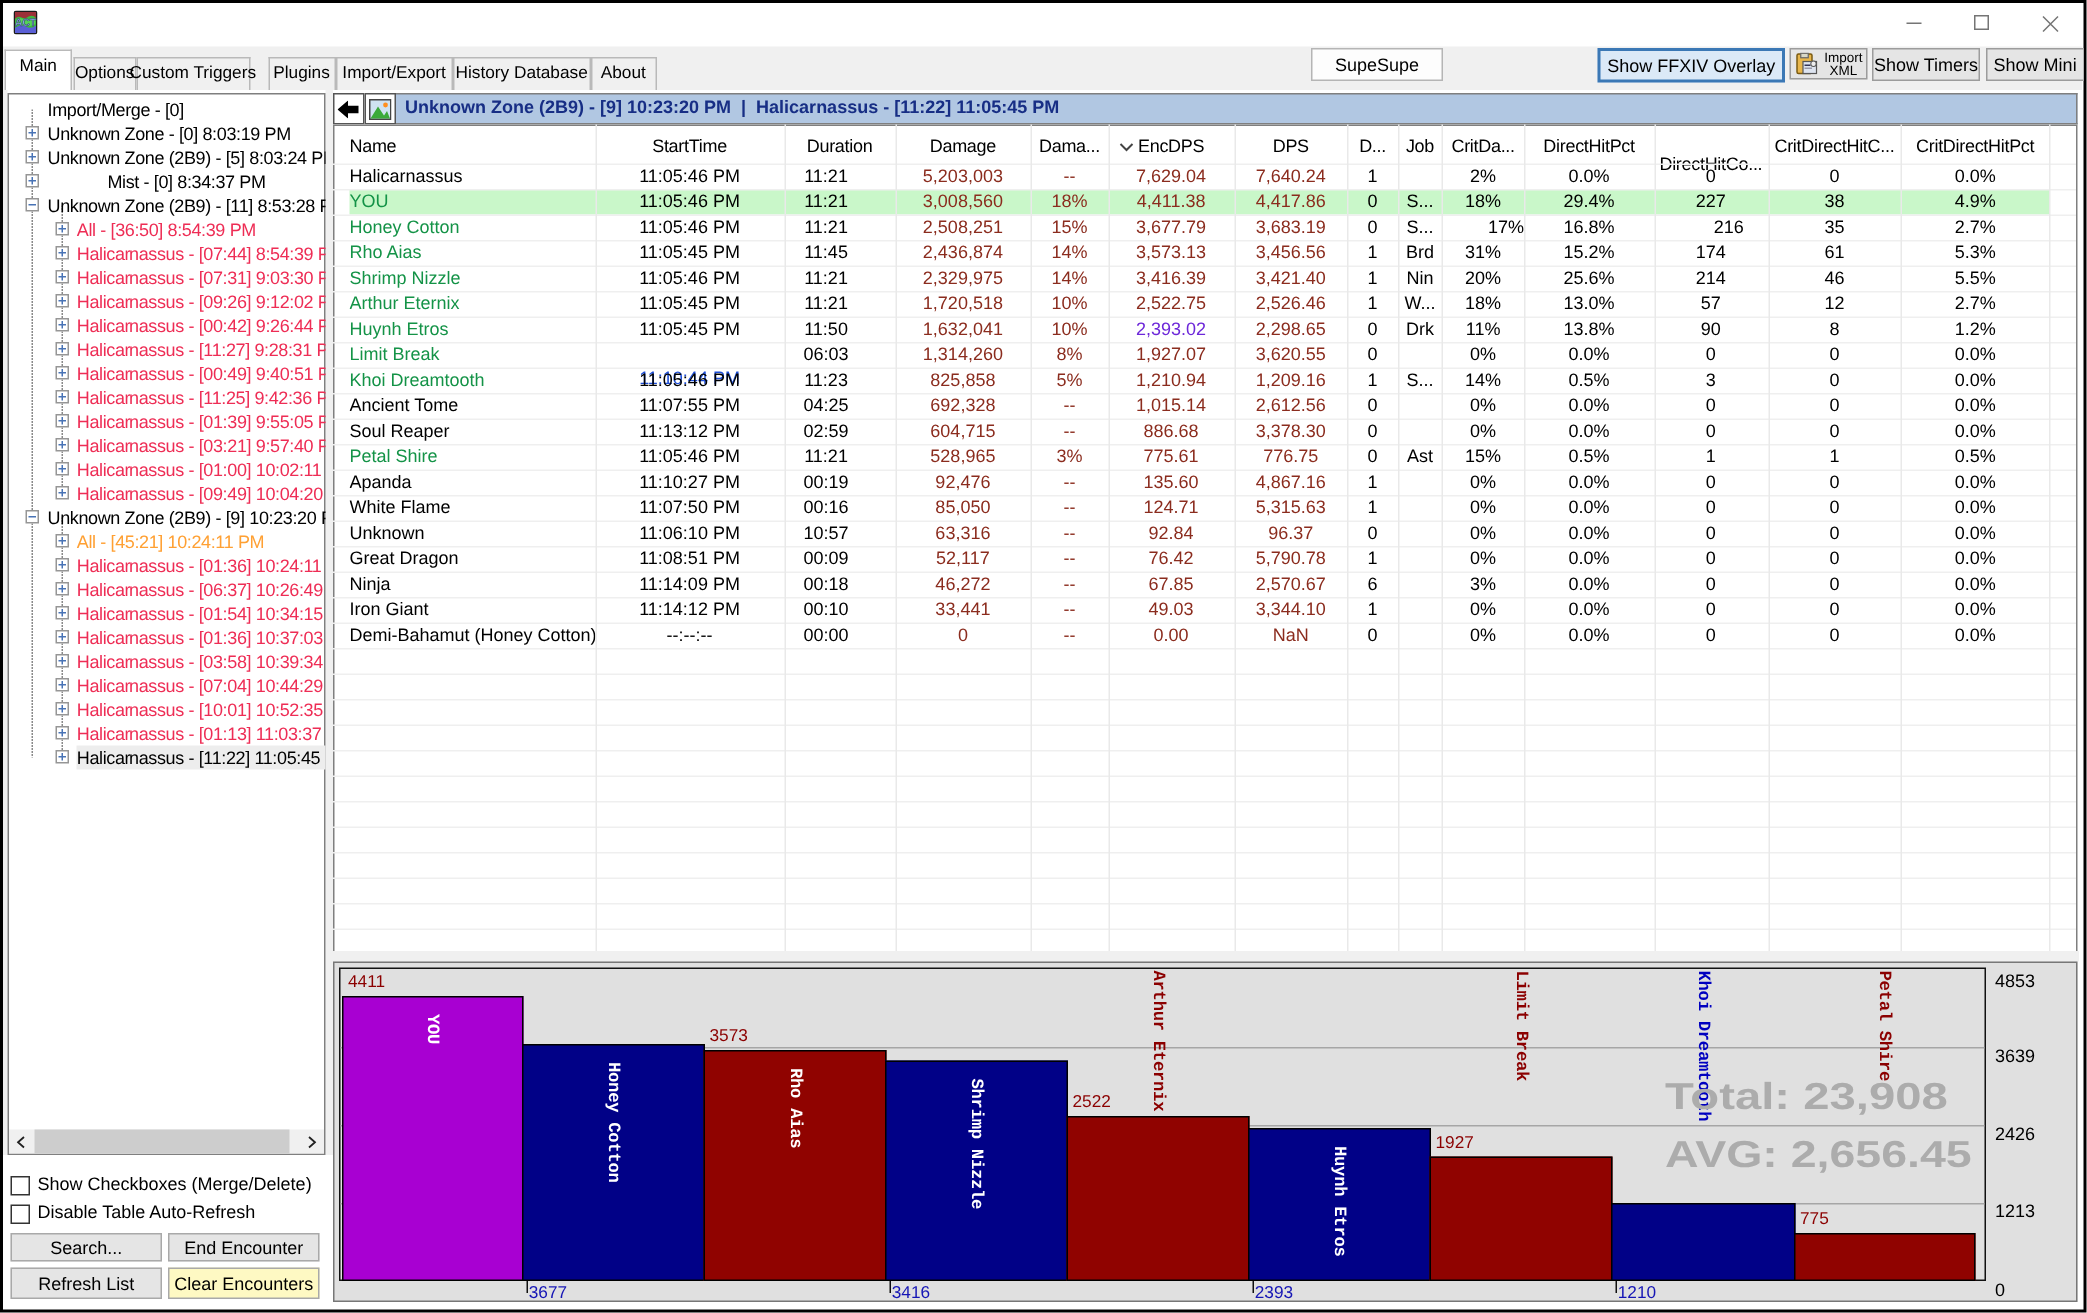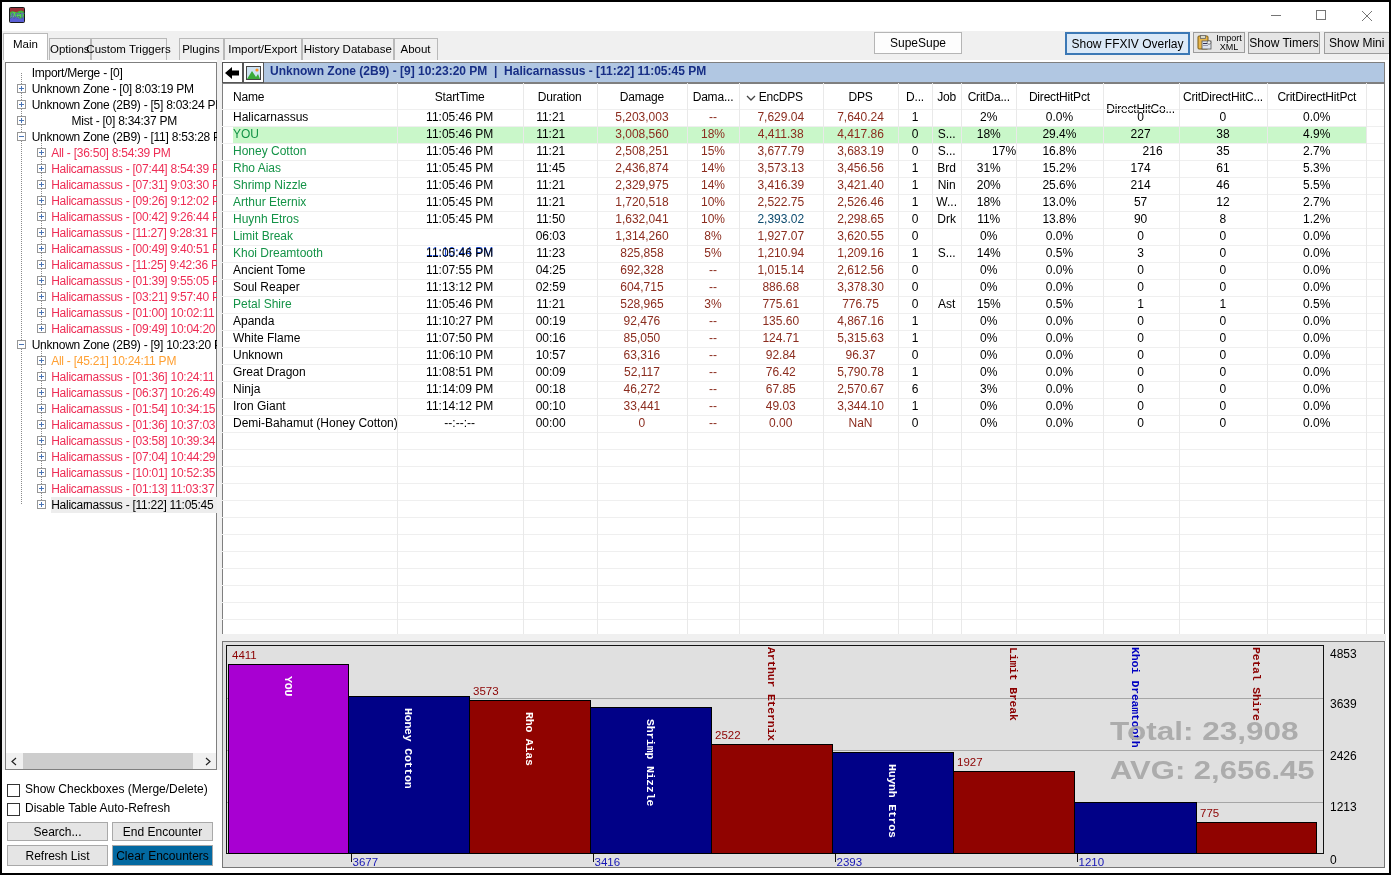--- a/index.html
+++ b/index.html
@@ -127,21 +127,21 @@
       <path d="M1 1 L5 4.5 L1 8" stroke="#222" stroke-width="1.2" fill="none"></path>
     </svg>
 <div class="abs" style="left:21px;top:751px;width:170px;height:16px;background:#cdcdcd;"></div>
 <div class="abs" style="left:5px;top:782px;width:13px;height:13px;background:#fff;border:1px solid #333;"></div>
 <div class="abs" style="left:23px;top:780px;font-size:12px;color:#000;">Show Checkboxes (Merge/Delete)</div>
 <div class="abs" style="left:5px;top:801px;width:13px;height:13px;background:#fff;border:1px solid #333;"></div>
 <div class="abs" style="left:23px;top:799px;font-size:12px;color:#000;">Disable Table Auto-Refresh</div>
 <div class="btn" style="left:5px;top:820px;width:101px;height:19px;background:#e5e5e5;border-color:#a9a9a9;">Search...</div>
 <div class="btn" style="left:110px;top:820px;width:101px;height:19px;background:#e5e5e5;border-color:#a9a9a9;">End Encounter</div>
 <div class="btn" style="left:5px;top:843px;width:101px;height:21px;background:#e5e5e5;border-color:#a9a9a9;">Refresh List</div>
-<div class="btn" style="left:110px;top:843px;width:101px;height:21px;background:#0369a1;border-color:#a9a9a9;">Clear Encounters</div>
+<div class="btn" style="left:110px;top:843px;width:101px;height:21px;background:#fef9c3;border-color:#a9a9a9;">Clear Encounters</div>
 <div class="abs" style="left:219.5px;top:60px;width:21px;height:21px;background:#fff;border:1px solid #555;display:flex;align-items:center;justify-content:center;">
       <svg width="15" height="12" viewBox="0 0 15 12">
         <path d="M7 0 L7 3.5 L14 3.5 L14 8.5 L7 8.5 L7 12 L0 6 Z" fill="#000"></path>
       </svg>
     </div>
 <div class="abs" style="left:240.5px;top:60px;width:21px;height:21px;background:#fff;border:1px solid #555;display:flex;align-items:center;justify-content:center;">
       <svg width="15" height="14" viewBox="0 0 15 14">
         <rect x="0.5" y="0.5" width="14" height="13" fill="#cfe3f2" stroke="#444"></rect>
   <path d="M1 13 L6 5 L10 11 L12 8 L14 13 Z" fill="#3aaa3a"></path>
         <circle cx="11" cy="4" r="1.6" fill="#ff9020"></circle>
@@ -250,21 +250,21 @@
 <div class="cell ctr" style="left:959.4px;top:192.1px;width:54.700000000000045px;color:#000;">18%</div>
 <div class="cell ctr" style="left:1014.1px;top:192.1px;width:86.60000000000002px;color:#000;">13.0%</div>
 <div class="cell ctr" style="left:1100.7px;top:192.1px;width:75.79999999999995px;color:#000;">57</div>
 <div class="cell ctr" style="left:1176.5px;top:192.1px;width:88.90000000000009px;color:#000;">12</div>
 <div class="cell ctr" style="left:1265.4px;top:192.1px;width:98.79999999999995px;color:#000;">2.7%</div>
 <div class="cell" style="left:231px;top:209.1px;width:163.60000000000002px;color:#149347;">Huynh Etros</div>
 <div class="cell ctr" style="left:394.6px;top:209.1px;width:126.19999999999993px;color:#000;">11:05:45 PM</div>
 <div class="cell ctr" style="left:520.8px;top:209.1px;width:73.80000000000007px;color:#000;padding-right:18px;">11:50</div>
 <div class="cell ctr" style="left:594.6px;top:209.1px;width:90.69999999999993px;color:#8b2c1e;">1,632,041</div>
 <div class="cell ctr" style="left:685.3px;top:209.1px;width:51.40000000000009px;color:#8b2c1e;">10%</div>
-<div class="cell ctr" style="left:736.7px;top:209.1px;width:84.09999999999991px;color:#0c4a6e;">2,393.02</div>
+<div class="cell ctr" style="left:736.7px;top:209.1px;width:84.09999999999991px;color:#6d28d9;">2,393.02</div>
 <div class="cell ctr" style="left:820.8px;top:209.1px;width:75.40000000000009px;color:#8b2c1e;">2,298.65</div>
 <div class="cell ctr" style="left:896.2px;top:209.1px;width:33.69999999999993px;color:#000;">0</div>
 <div class="cell ctr" style="left:929.9px;top:209.1px;width:29.5px;color:#000;">Drk</div>
 <div class="cell ctr" style="left:959.4px;top:209.1px;width:54.700000000000045px;color:#000;">11%</div>
 <div class="cell ctr" style="left:1014.1px;top:209.1px;width:86.60000000000002px;color:#000;">13.8%</div>
 <div class="cell ctr" style="left:1100.7px;top:209.1px;width:75.79999999999995px;color:#000;">90</div>
 <div class="cell ctr" style="left:1176.5px;top:209.1px;width:88.90000000000009px;color:#000;">8</div>
 <div class="cell ctr" style="left:1265.4px;top:209.1px;width:98.79999999999995px;color:#000;">1.2%</div>
 <div class="cell" style="left:231px;top:226.1px;width:163.60000000000002px;color:#149347;">Limit Break</div>
 <div class="cell ctr" style="left:394.6px;top:226.1px;width:126.19999999999993px;color:#1d4ed8;margin-top:16px;">11:10:44 PM</div>

